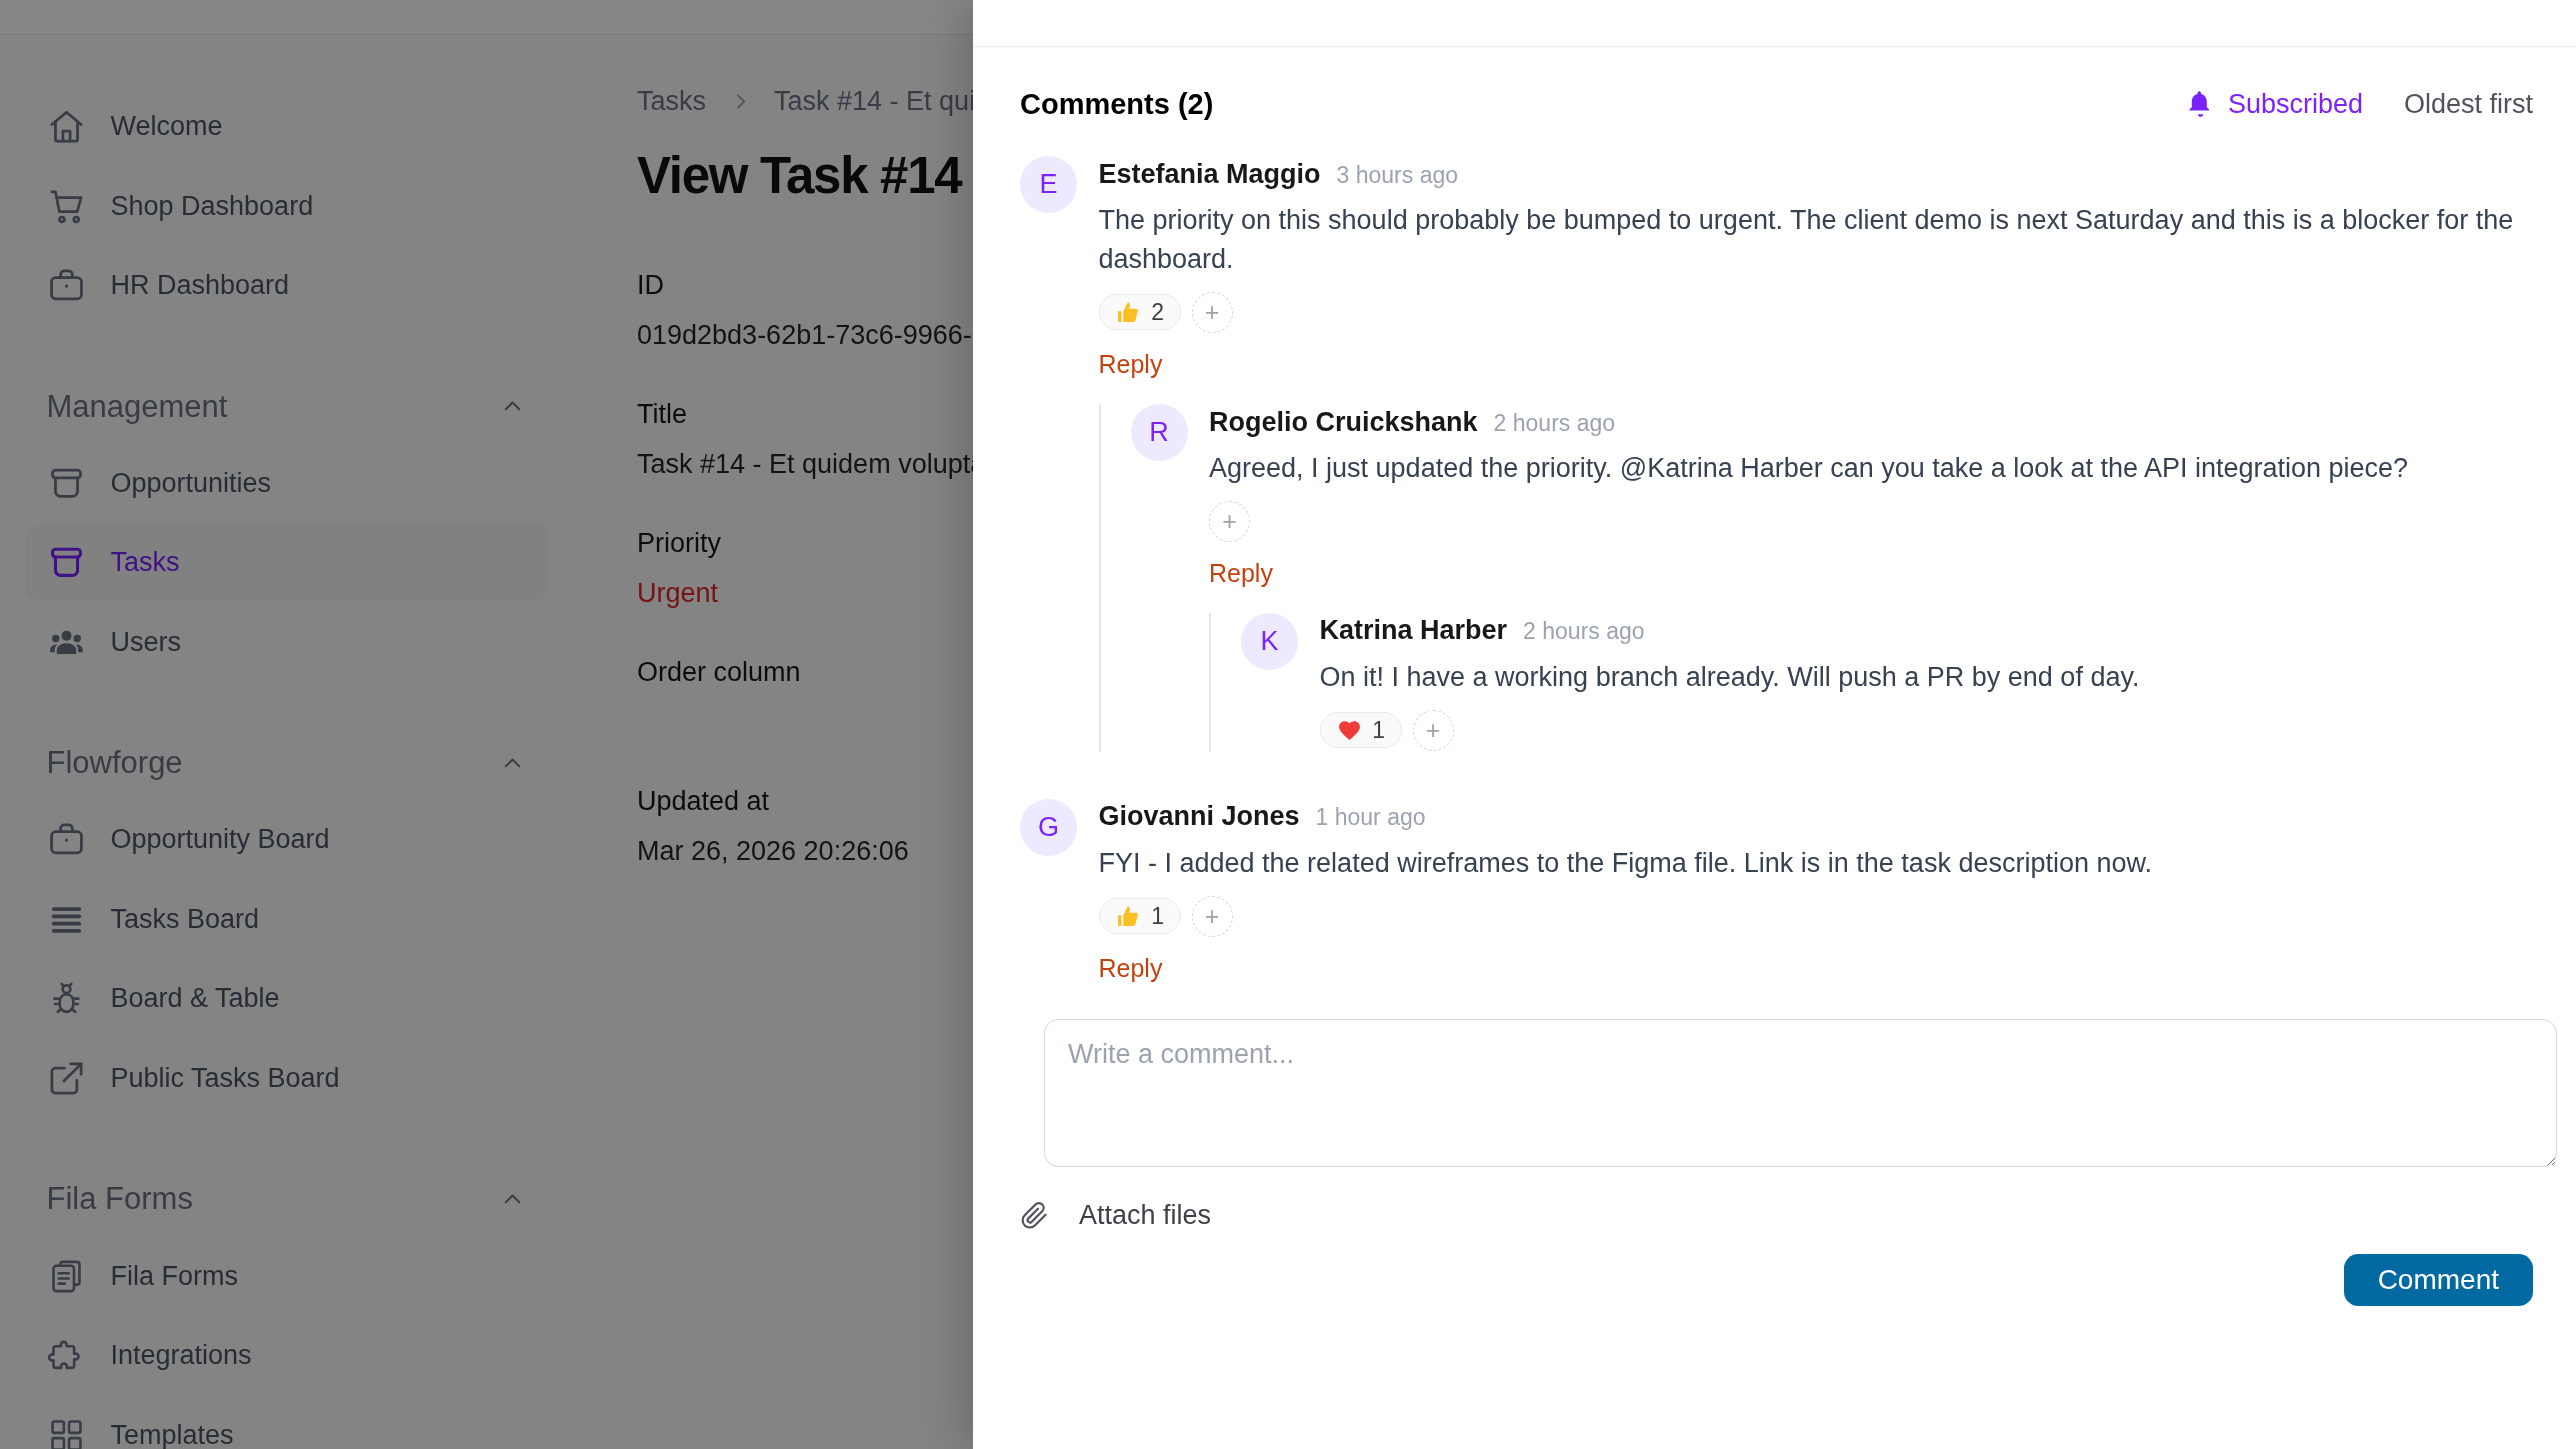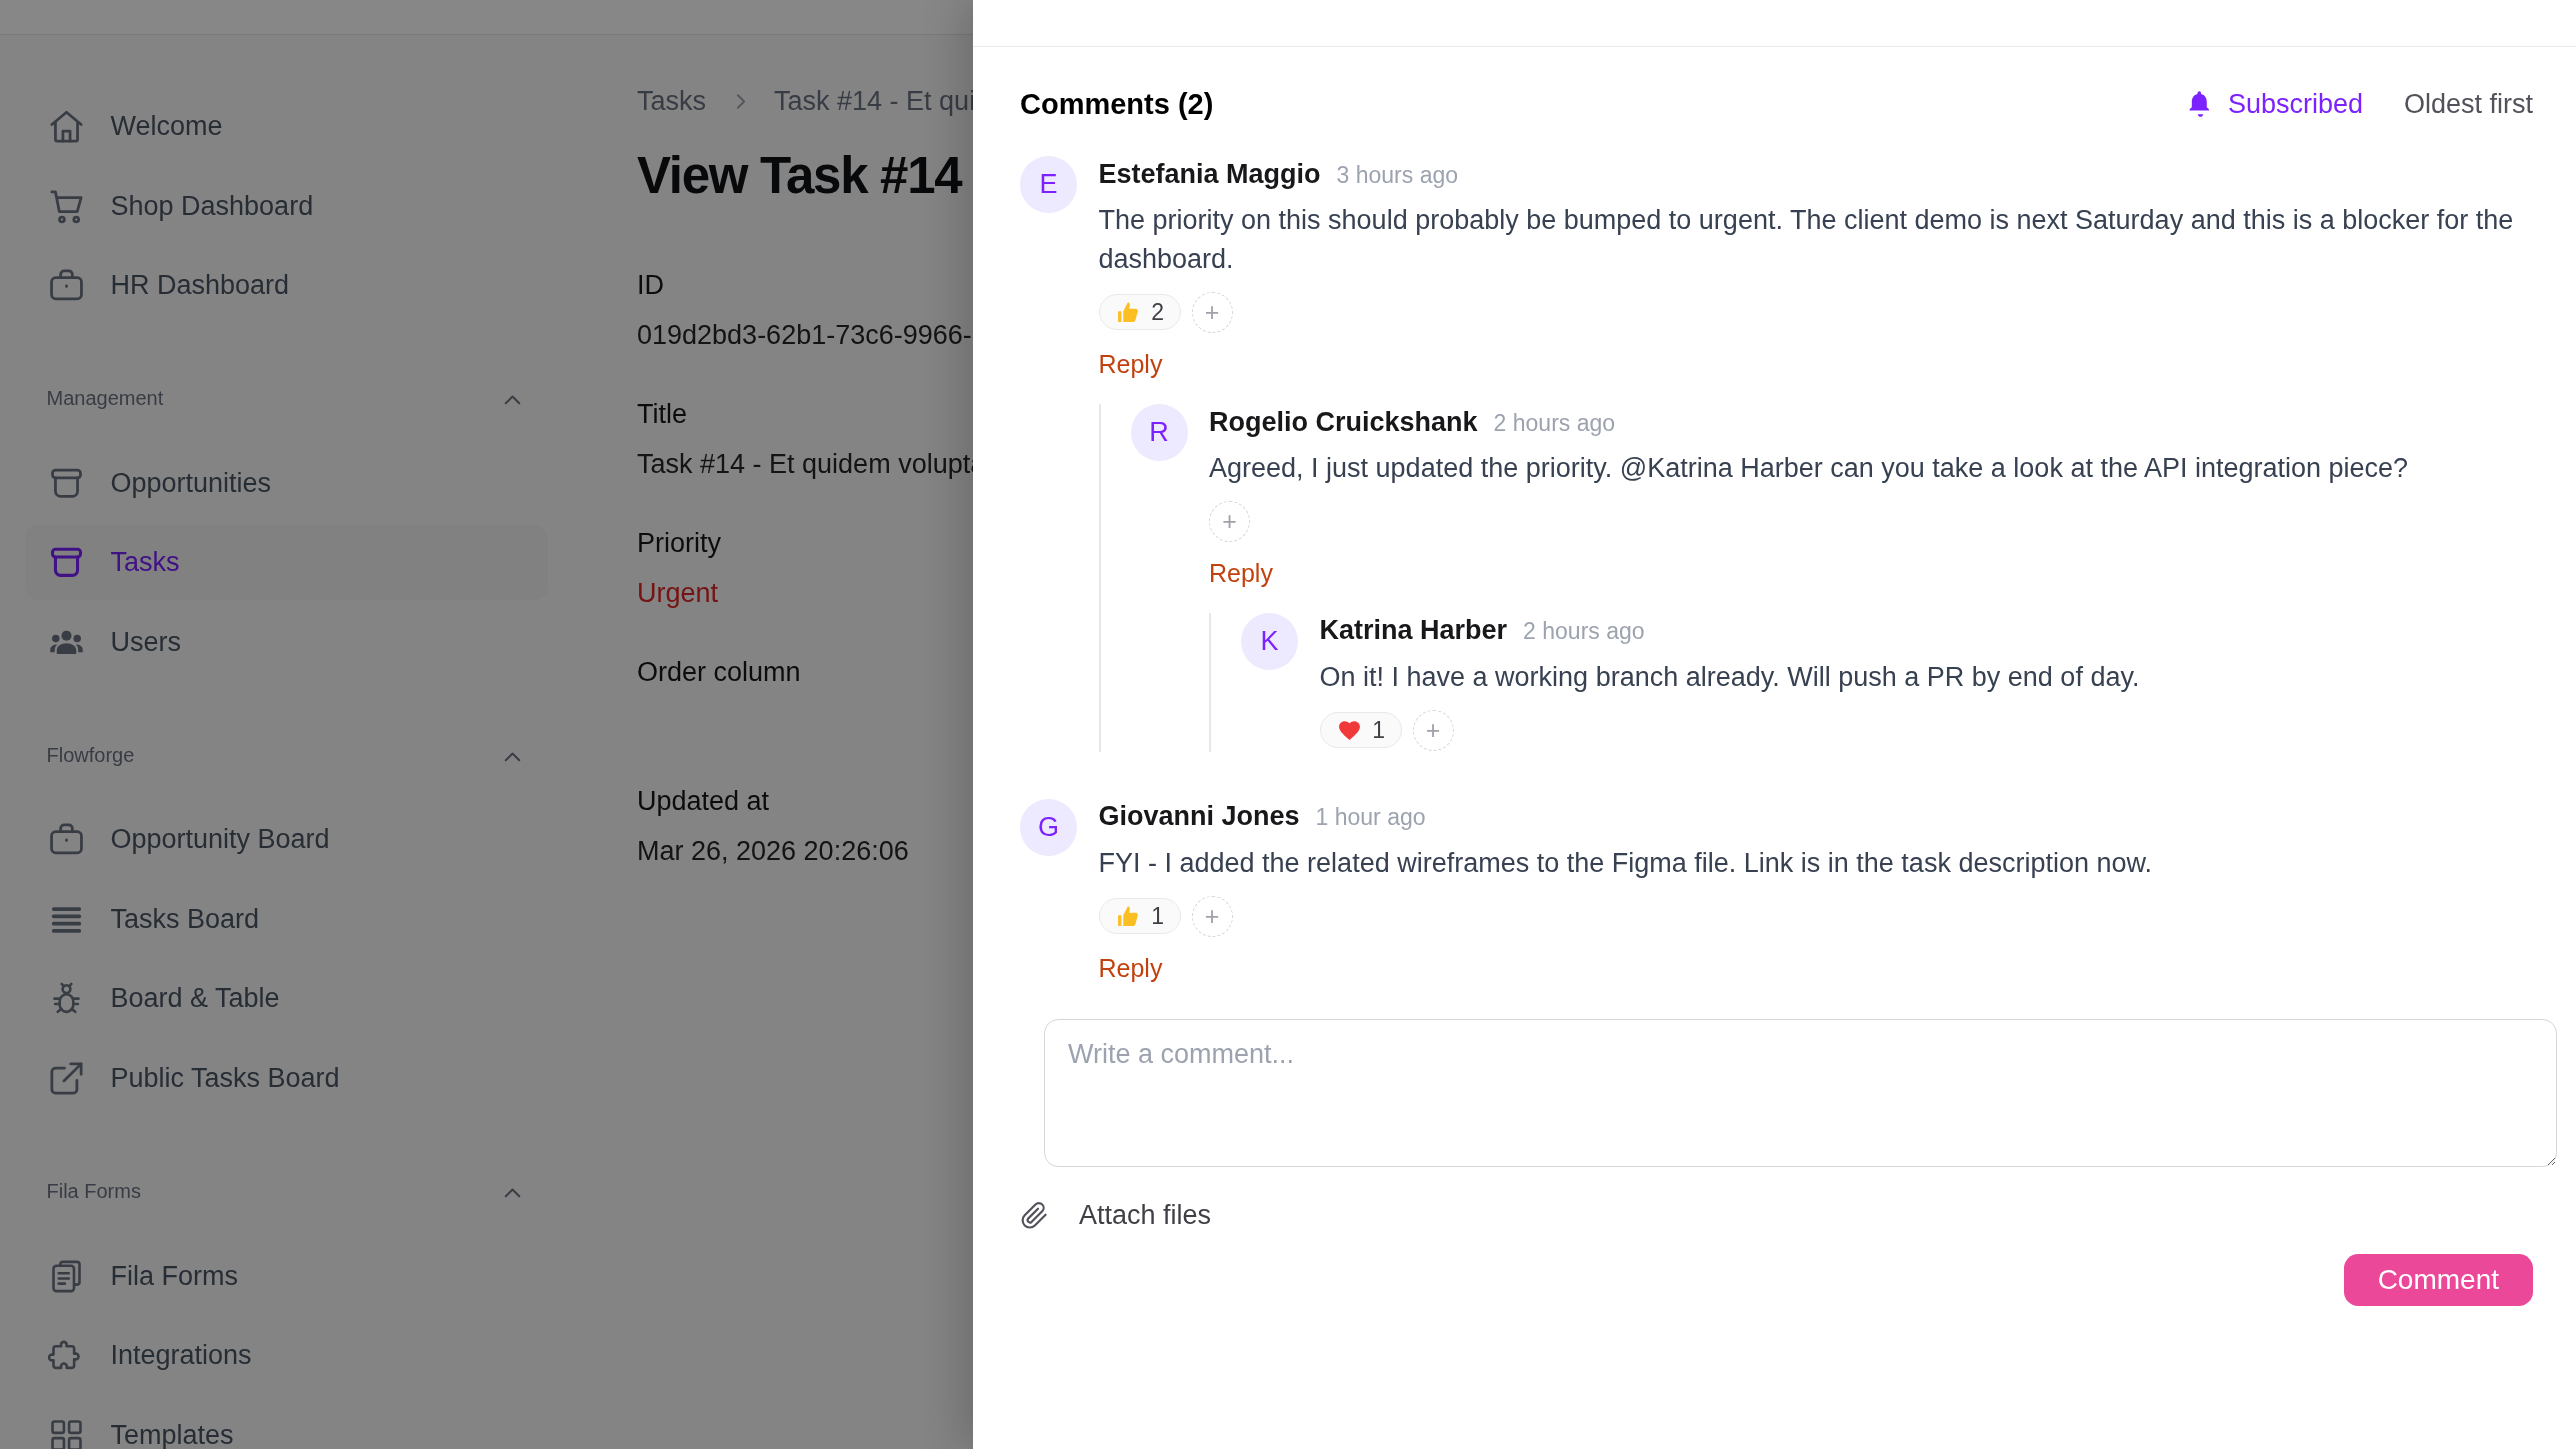--- a/index.html
+++ b/index.html
@@ -26,22 +26,22 @@
   .nav-item {
     height:75px; margin-bottom:4.5px; padding:0 21.5px; border-radius:12.5px;
     display:flex; align-items:center; gap:25px;
     font-size:27px; font-weight:500; color:#4b5563; cursor:pointer;
   }
   .nav-item .nicon { width:39px; height:39px; color:#6b7280; flex:none; }
   .nav-item.active { background:#f3f4f6; color:#7c22fe; }
   .nav-item.active .nicon { color:#7c22fe; }
   .section { margin-top:64px; }
   .section-head {
-    height:39px; padding:0 21.5px; display:flex; justify-content:space-between;
-    font-size:20px; color:#6b7280; cursor:pointer;
+    height:39px; padding:0 21.5px; display:flex; align-items:center; justify-content:space-between;
+    font-size:31px; color:#6b7280; cursor:pointer;
   }
   .section-head .chev { width:27px; height:27px; color:#6b7280; }
   .section-items { margin-top:19.7px; }
 
   .main {
     position:absolute; top:35px; left:562px; right:0; bottom:0;
     padding:50px 0 0 75px; z-index:1;
   }
   .breadcrumb { display:flex; align-items:center; gap:21.5px; height:32px; font-size:27px; color:#6b7280; }
   .breadcrumb .chev { width:25px; height:25px; color:#9ca3af; }
@@ -106,21 +106,21 @@
     width:100%; height:148px; padding:19.7px 23px; resize:both;
     border:1.8px solid #d6d6db; border-radius:14.3px; outline:none;
     font-family:inherit; font-size:27px; color:#18181b; background:#fff;margin-left:24px;
   }
   .composer textarea::placeholder { color:#9ca3af; }
   .attach-row { margin-top:30px; display:flex; align-items:center; gap:30px; font-size:27px; color:#3f3f46; cursor:pointer; width:max-content; }
   .attach-row .clip { width:29px; height:29px; color:#52525b; }
   .submit-row { margin-top:23px; display:flex; justify-content:flex-end; }
   .submit-btn {
     height:52px; padding:0 34px; border:none; border-radius:14.3px;
-    background:#ec4899; color:#fff; font-size:28px; font-weight:500;
+    background:#0369a1; color:#fff; font-size:28px; font-weight:500;
   }
 </style>
 </head>
 <body>
 
 <header class="topbar"></header>
 
 <aside class="sidebar">
   <div class="nav-item">
     <span class="nicon">

